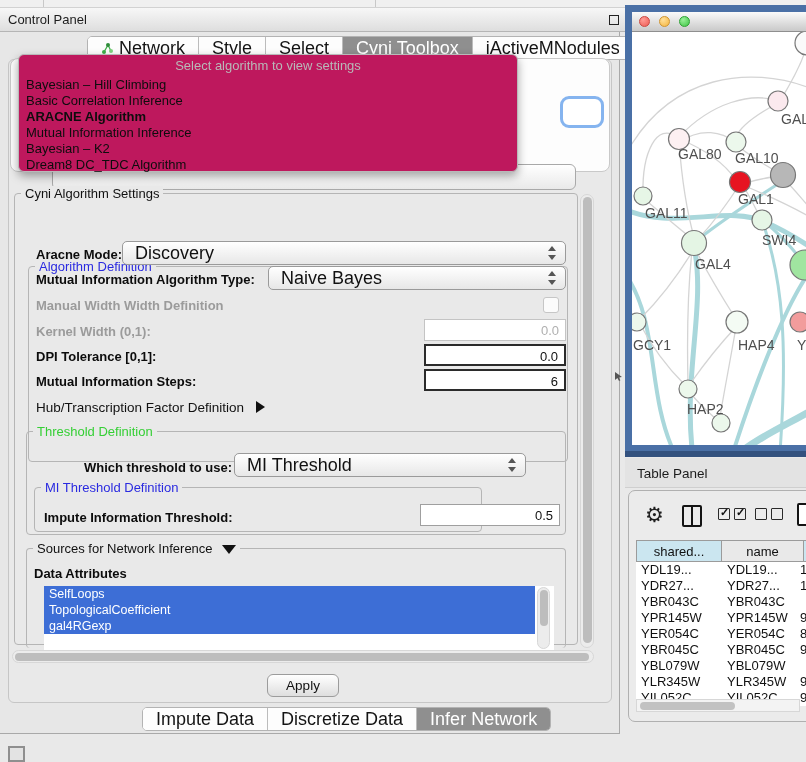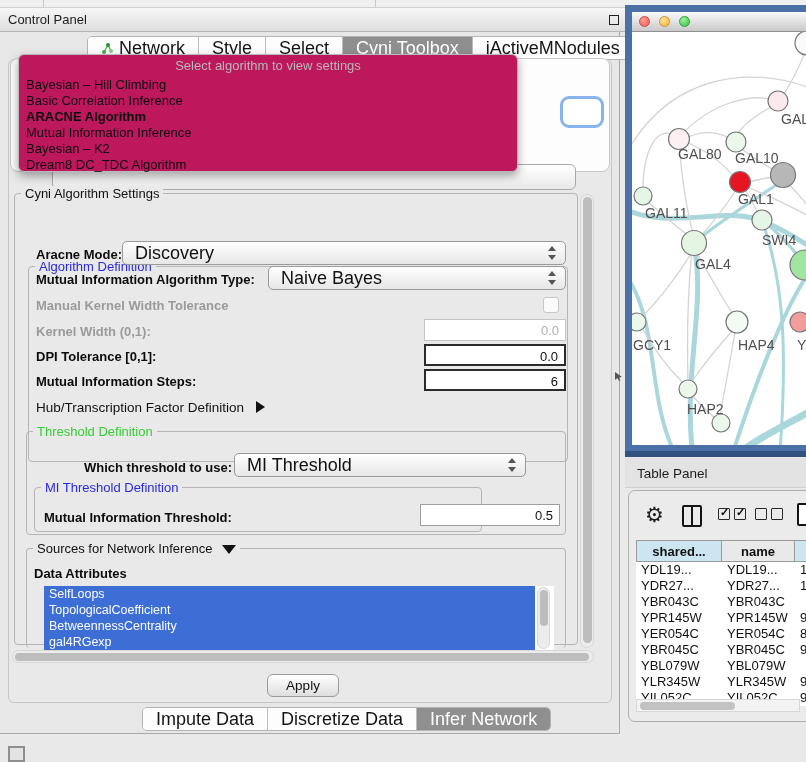--- a/index.html
+++ b/index.html
@@ -68,21 +68,21 @@
   .tptitle{left:625px;top:458px;width:181px;height:29px;background:#e3e3e3;border-bottom:1px solid #cfcfcf;}
   .tptitle .txt{position:absolute;left:12px;top:8px;font-size:13.5px;color:#1c1c1c;}
   .tablewin{left:628px;top:490px;width:190px;height:232px;background:#ebebeb;border:1px solid #b0b0b0;border-radius:7px;box-sizing:border-box;}
   .gear{position:absolute;left:645px;top:503px;font-size:21px;color:#1e1e1e;}
   .split-ico{position:absolute;left:682px;top:505px;width:20px;height:22px;border:2.4px solid #141414;border-radius:2px;box-sizing:border-box;}
   .split-ico::after{content:"";position:absolute;left:7px;top:0;width:2.4px;height:100%;background:#141414;}
   .cb{display:inline-block;width:10px;height:10px;border:1.6px solid #2a2a2a;border-radius:1px;margin-right:4px;position:relative;box-sizing:content-box;}
   .cb .tick{position:absolute;left:1px;top:-3px;font-size:11px;font-weight:700;color:#111;}
   .page-ico{position:absolute;left:797px;top:503px;width:18px;height:23px;border:2.4px solid #141414;border-radius:2px;background:#fff;box-sizing:border-box;}
   .thead{position:absolute;display:flex;height:22px;font-size:13px;}
-  .thead .hc{border:1px solid #9b9b9b;border-left:none;box-sizing:border-box;display:flex;align-items:center;justify-content:center;font-weight:bold;}
+  .thead .hc{border:1px solid #9b9b9b;border-left:none;box-sizing:border-box;display:flex;align-items:center;justify-content:center;}
   .thead .hc:first-child{border-left:1px solid #9b9b9b;}
   .trow{position:absolute;display:flex;height:16px;font-size:13px;background:#fff;}
   .trow .tc{overflow:hidden;white-space:nowrap;padding-left:5px;box-sizing:border-box;}
   .netlabel{font-size:14px;fill:#4f4f4f;font-family:"Liberation Sans",sans-serif;}
 </style>
 </head>
 <body>
 
 <div class="abs topstrip"></div>
 <div class="abs topsep" style="left:43px;"></div>
@@ -149,21 +149,21 @@
 <span class="lbl" style="left:36px;top:247px;">Aracne Mode:</span>
 <div class="combo" style="left:122px;top:241px;width:444px;">
   <span>Discovery</span>
   <span class="stepper"></span>
 </div>
 <span class="lbl" style="left:36px;top:272px;">Mutual Information Algorithm Type:</span>
 <div class="combo" style="left:268px;top:266px;width:298px;">
   <span>Naive Bayes</span>
   <span class="stepper"></span>
 </div>
-<span class="lbl dis" style="left:36px;top:298px;">Manual Kernel Width Tolerance</span>
+<span class="lbl dis" style="left:36px;top:298px;">Manual Width Width Definition</span>
 <span class="checkbox" style="left:543px;top:297px;"></span>
 <span class="lbl dis" style="left:36px;top:324px;">Kernel Width (0,1):</span>
 <div class="field dis" style="left:424px;top:319px;width:142px;">0.0</div>
 <span class="lbl" style="left:36px;top:349px;">DPI Tolerance [0,1]:</span>
 <div class="field strong" style="left:424px;top:344px;width:142px;">0.0</div>
 <span class="lbl" style="left:36px;top:374px;">Mutual Information Steps:</span>
 <div class="field strong" style="left:424px;top:369px;width:142px;">6</div>
 
 <span class="abs" style="left:36px;top:400px;font-size:13.5px;">
   <span>Hub/Transcription Factor Definition</span>
@@ -174,34 +174,33 @@
   <span class="gtitle green">Threshold Definition</span>
 </div>
 <span class="lbl" style="left:84px;top:460px;">Which threshold to use:</span>
 <div class="combo" style="left:234px;top:453px;width:292px;">
   <span>MI Threshold</span>
   <span class="stepper"></span>
 </div>
 <div class="group" style="left:34px;top:487px;width:448px;height:45px;">
   <span class="gtitle blue">MI Threshold Definition</span>
 </div>
-<span class="lbl" style="left:44px;top:510px;">Mutual Information Threshold:</span>
+<span class="lbl" style="left:44px;top:510px;">Impute Information Threshold:</span>
 <div class="field thin" style="left:420px;top:504px;width:140px;">0.5</div>
 
 <div class="group" style="left:26px;top:548px;width:540px;height:100px;border-bottom:none;">
   <span class="gtitle">
     <span>Sources for Network Inference</span>
     <span class="tri-down"></span>
   </span>
 </div>
 <span class="lbl" style="left:34px;top:566px;">Data Attributes</span>
 <div class="abs attrlist" id="attr-list">
     <div class="row">SelfLoops</div>
     <div class="row">TopologicalCoefficient</div>
-    <div class="row">BetweennessCentrality</div>
     <div class="row">gal4RGexp</div>
   </div>
 <div class="vscroll" style="left:537px;top:587px;width:13px;height:62px;">
   <span class="thumb" style="left:2px;top:2px;width:8px;height:36px;"></span>
 </div>
 
 <div class="vscroll" style="left:580px;top:194px;width:14px;height:454px;">
   <span class="thumb" style="left:2px;top:2px;width:9px;height:446px;"></span>
 </div>
 <div class="vscroll" style="left:12px;top:650px;width:582px;height:13px;">
@@ -306,21 +305,21 @@
 <span class="split-ico"></span>
 <span class="abs" style="left:718px;top:508px;">
   <span class="cb"><span class="tick">✓</span></span><span class="cb"><span class="tick">✓</span></span>
 </span>
 <span class="abs" style="left:755px;top:508px;">
   <span class="cb"></span><span class="cb"></span>
 </span>
 <span class="page-ico"></span>
 <div class="thead" style="left:636px;top:540px;" id="table-head">
     <div class="hc" style="width: 86px; background: rgb(203, 230, 240);">shared...</div>
-    <div class="hc" style="width: 73px; background: rgb(233, 233, 233);">name</div>
+    <div class="hc" style="width: 82px; background: rgb(233, 233, 233);">name</div>
     <div class="hc" style="width: 60px; background: rgb(203, 230, 240);">A</div>
   </div>
 <div id="table-rows">
     <div class="trow" style="left: 636px; top: 562px;">
       <div class="tc" style="width: 86px;">YDL19...</div>
       <div class="tc" style="width: 73px;">YDL19...</div>
       <div class="tc" style="width: 60px;">13</div>
     </div>
     <div class="trow" style="left: 636px; top: 578px;">
       <div class="tc" style="width: 86px;">YDR27...</div>

